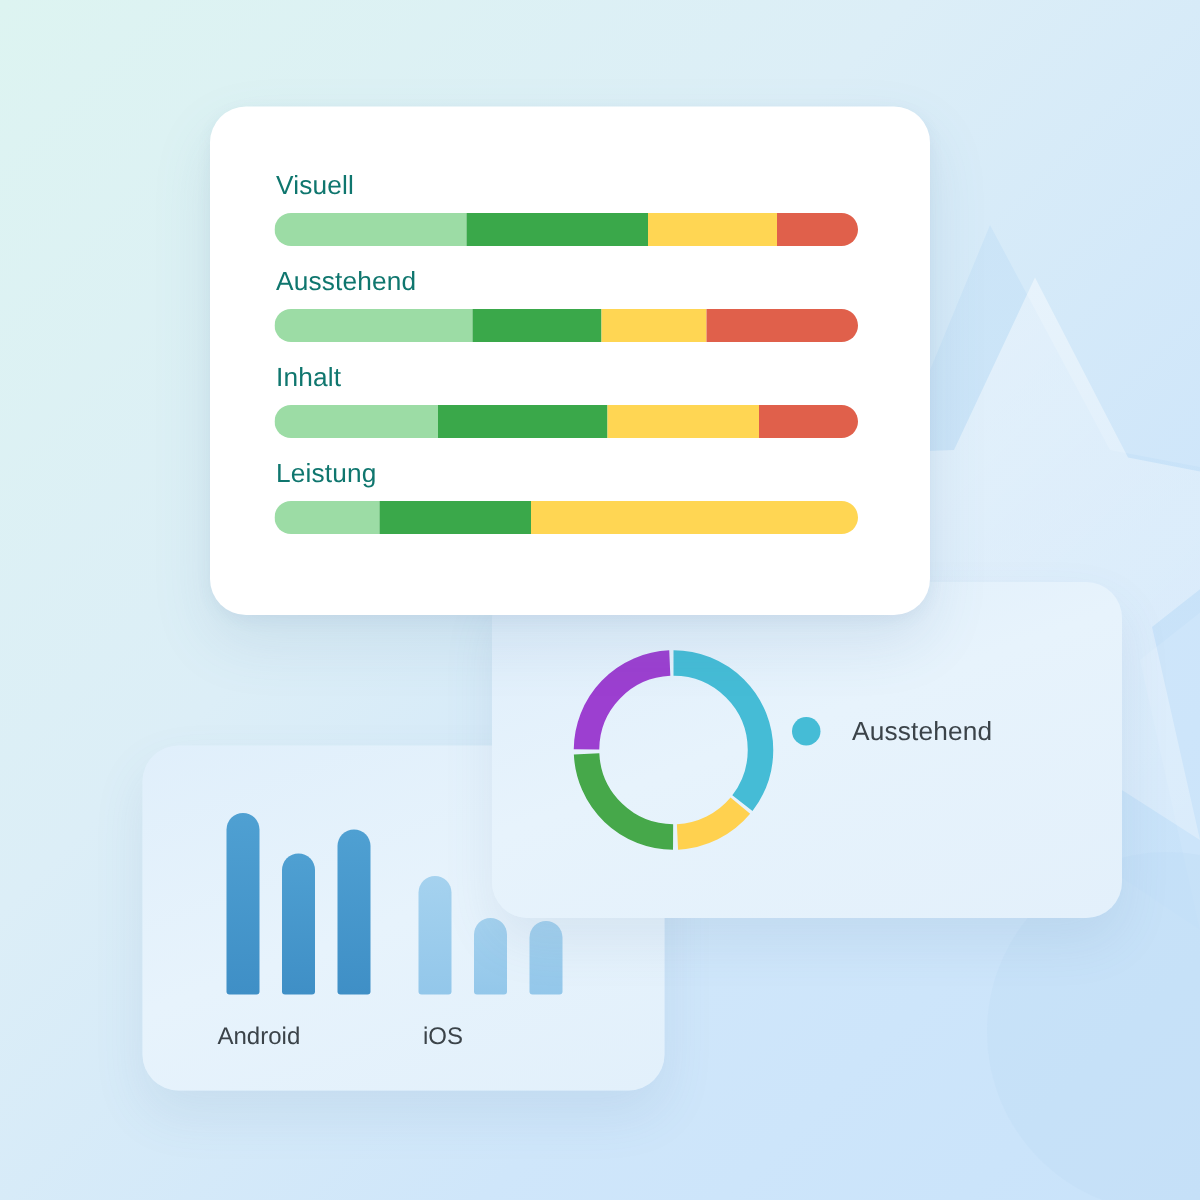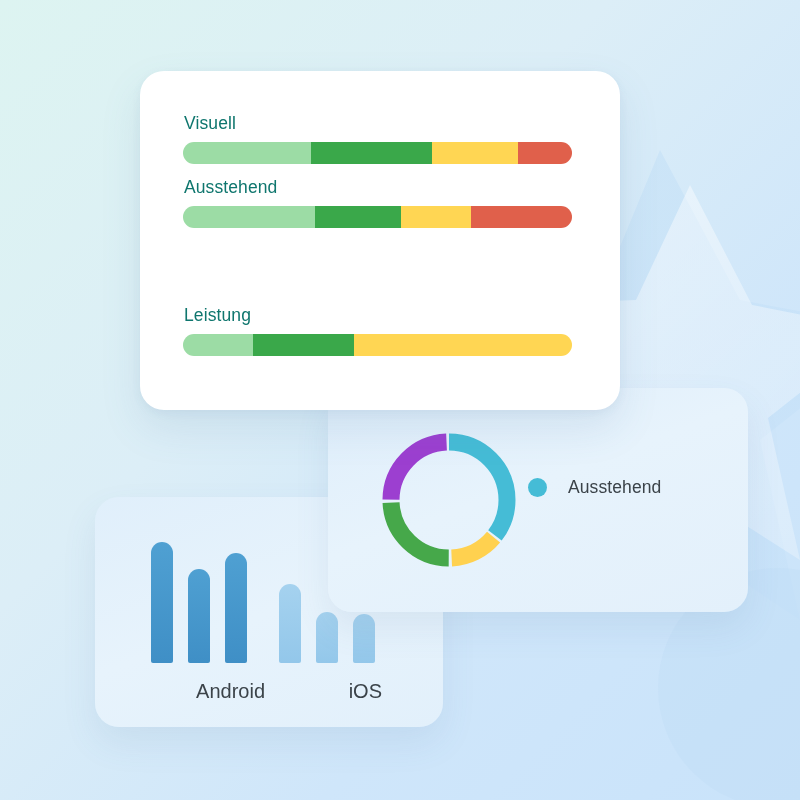--- a/index.html
+++ b/index.html
@@ -53,22 +53,22 @@
   
   #bar-card{
     left:95px;top:497px;width:348px;height:230px;
     background:linear-gradient(160deg,#e0effb 0%,#e7f3fc 50%,#e2f0fb 100%);
     border-radius:24px;
     box-shadow:0 16px 34px rgba(80,120,160,.10);
   }
   #bars{position:absolute;left:0;top:0;width:348px;height:230px;}
   .bar{position:absolute;bottom:64px;border-radius:11px 11px 2px 2px;}
   .bar-axis-label{
-    position:absolute;bottom:26px;font-size:20px;color:#3b4349;
-    text-align:right;white-space:nowrap;line-height:19px;
+    position:absolute;bottom:26px;font-size:16px;color:#3b4349;
+    text-align:left;white-space:nowrap;line-height:19px;
   }
 </style>
 </head>
 <body>
 
 <div id="stage">
 
   <svg id="deco-svg" viewBox="0 0 800 800" xmlns="http://www.w3.org/2000/svg" aria-hidden="true">
     <defs>
       <linearGradient id="gstar" x1="0" y1="0" x2="1" y2="1">
@@ -140,20 +140,29 @@
     <div class="prow" style="top:106px;">
       <div class="plabel">Ausstehend</div>
       <div class="pbar">
         <span class="seg" style="width:34%;background:#9cdca5;"></span>
         <span class="seg" style="width:22%;background:#3aa84a;"></span>
         <span class="seg" style="width:18%;background:#ffd653;"></span>
         <span class="seg" style="width:26%;background:#e0604b;"></span>
       </div>
     </div>
 
+    <div class="prow" style="top:170px;">
+      <div class="plabel">Inhalt</div>
+      <div class="pbar">
+        <span class="seg" style="width:28%;background:#9cdca5;"></span>
+        <span class="seg" style="width:29%;background:#3aa84a;"></span>
+        <span class="seg" style="width:26%;background:#ffd653;"></span>
+        <span class="seg" style="width:17%;background:#e0604b;"></span>
+      </div>
+    </div>
 
     <div class="prow" style="top:234px;">
       <div class="plabel">Leistung</div>
       <div class="pbar">
         <span class="seg" style="width:18%;background:#9cdca5;"></span>
         <span class="seg" style="width:26%;background:#3aa84a;"></span>
         <span class="seg" style="width:56%;background:#ffd653;"></span>
       </div>
     </div>
 

